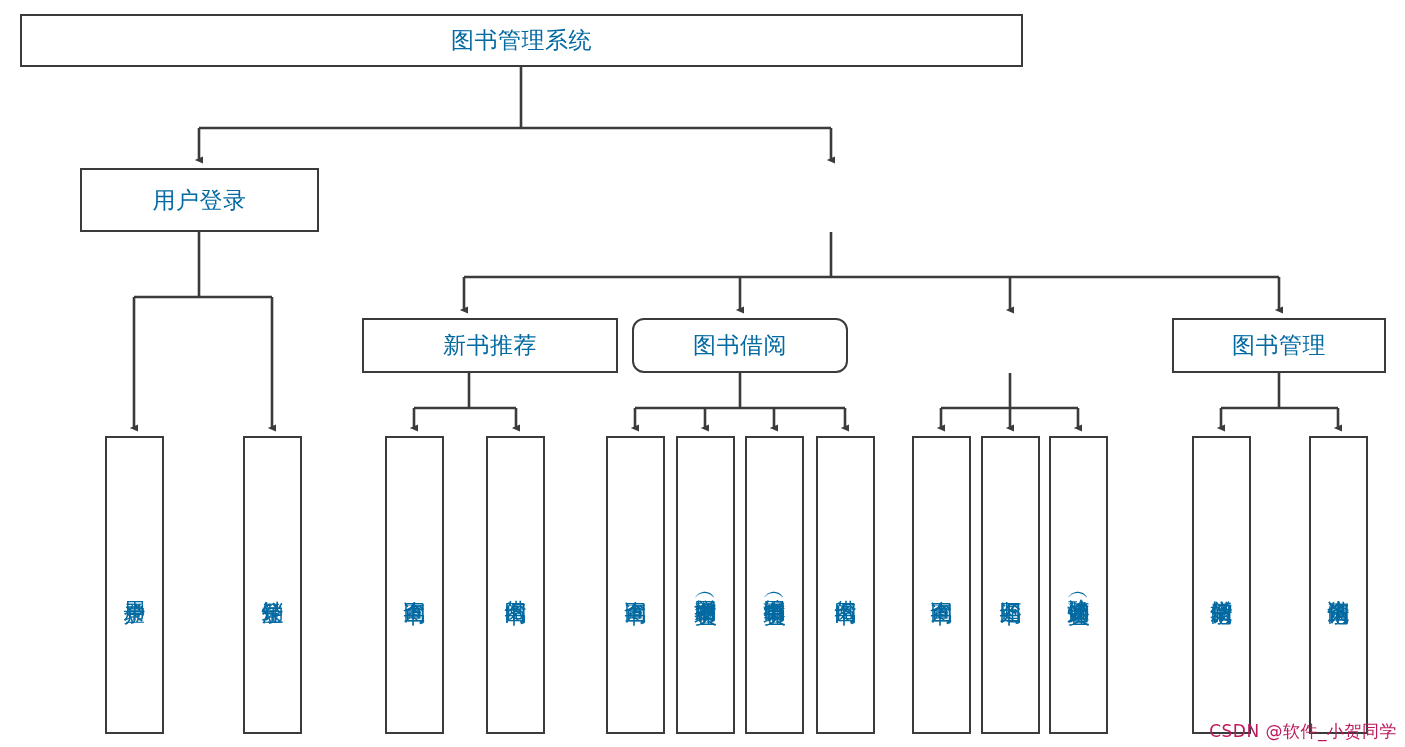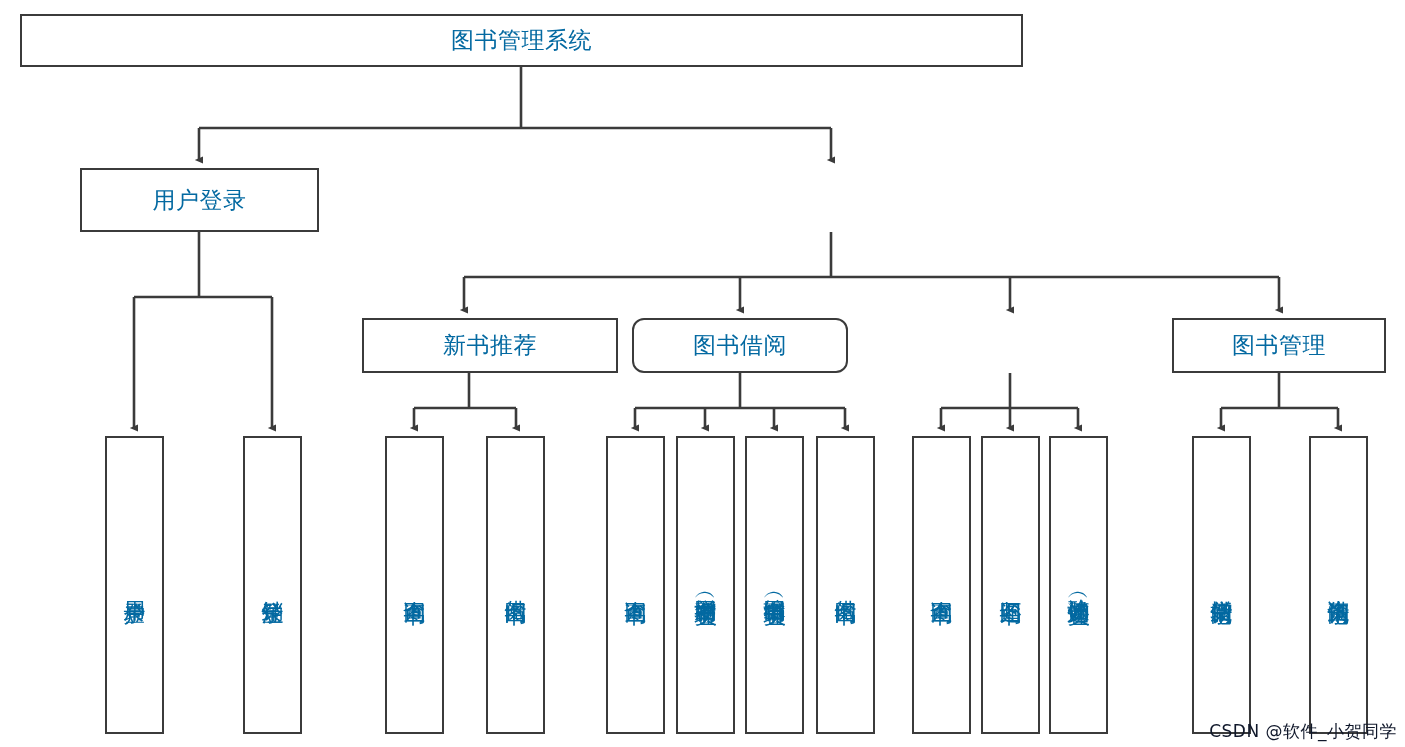--- a/index.html
+++ b/index.html
@@ -51,21 +51,21 @@
   .node.vert span {
     writing-mode: vertical-rl;
     text-orientation: upright;
     white-space: normal;
   }
   .watermark {
     position: absolute;
     right: 8px;
     bottom: 4px;
     font-size: 17px;
-    color: #0f172a;
+    color: #be185d;
     letter-spacing: 0.5px;
     z-index: 3;
     white-space: nowrap;
     font-family: "DejaVu Sans", "Liberation Sans", sans-serif;
     margin-left: 8px;
   }
 </style>
 </head>
 <body>
 

